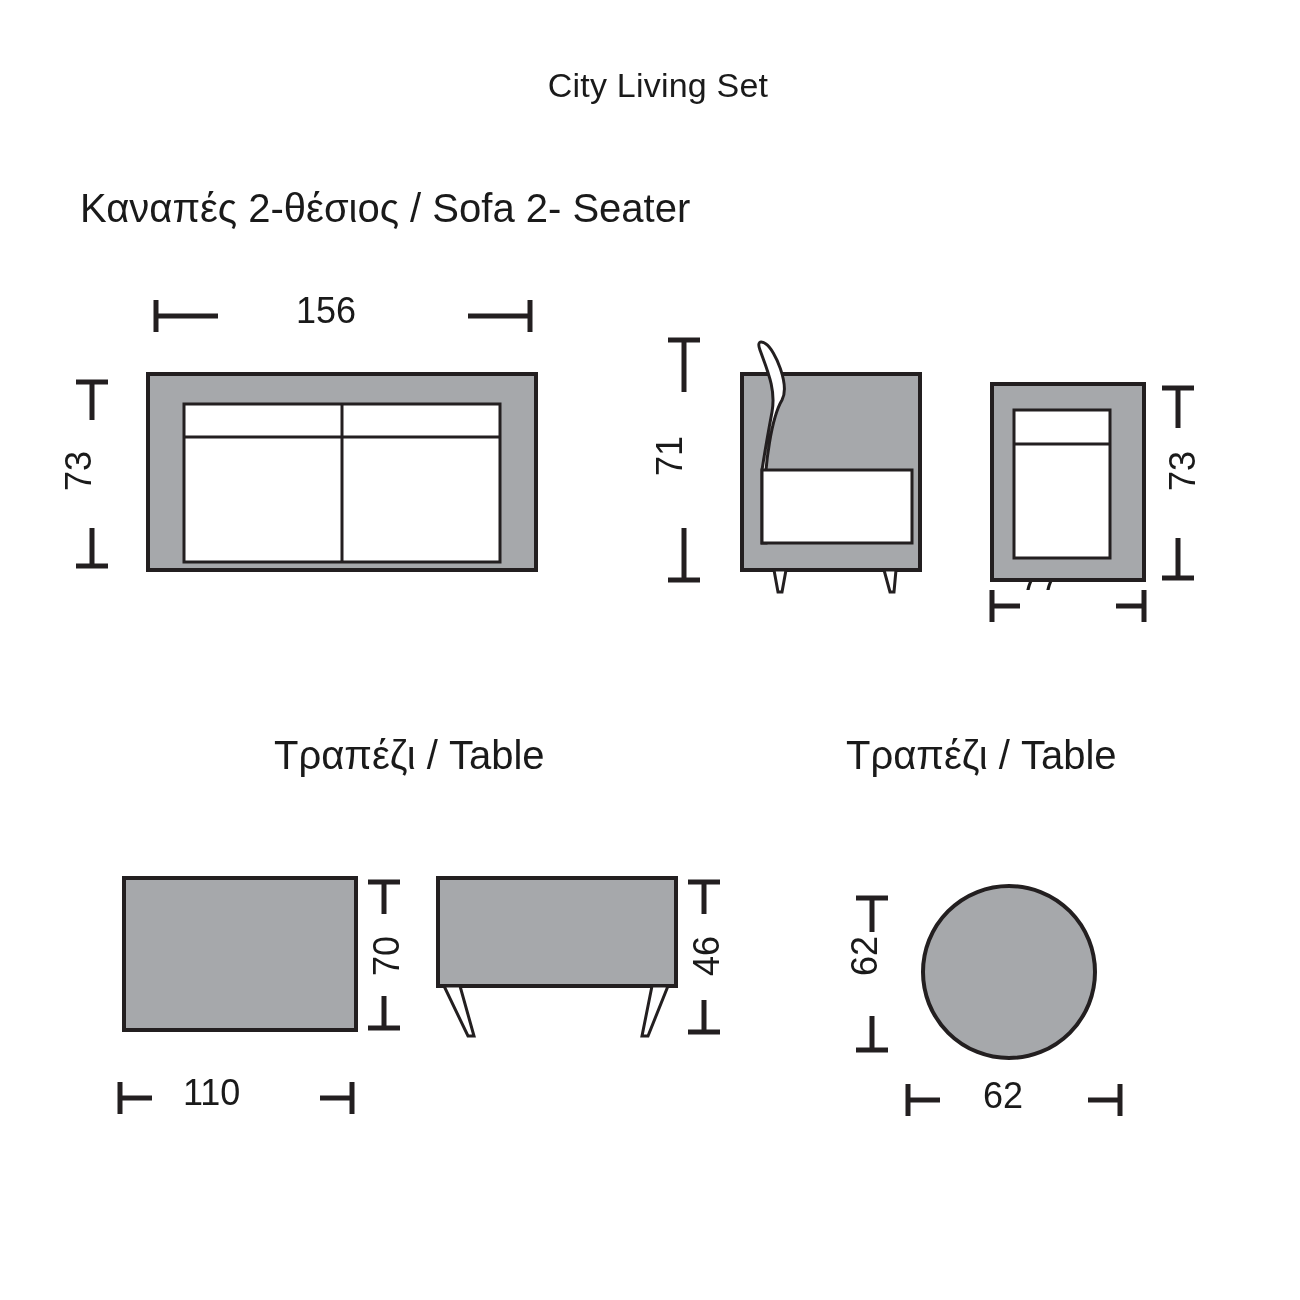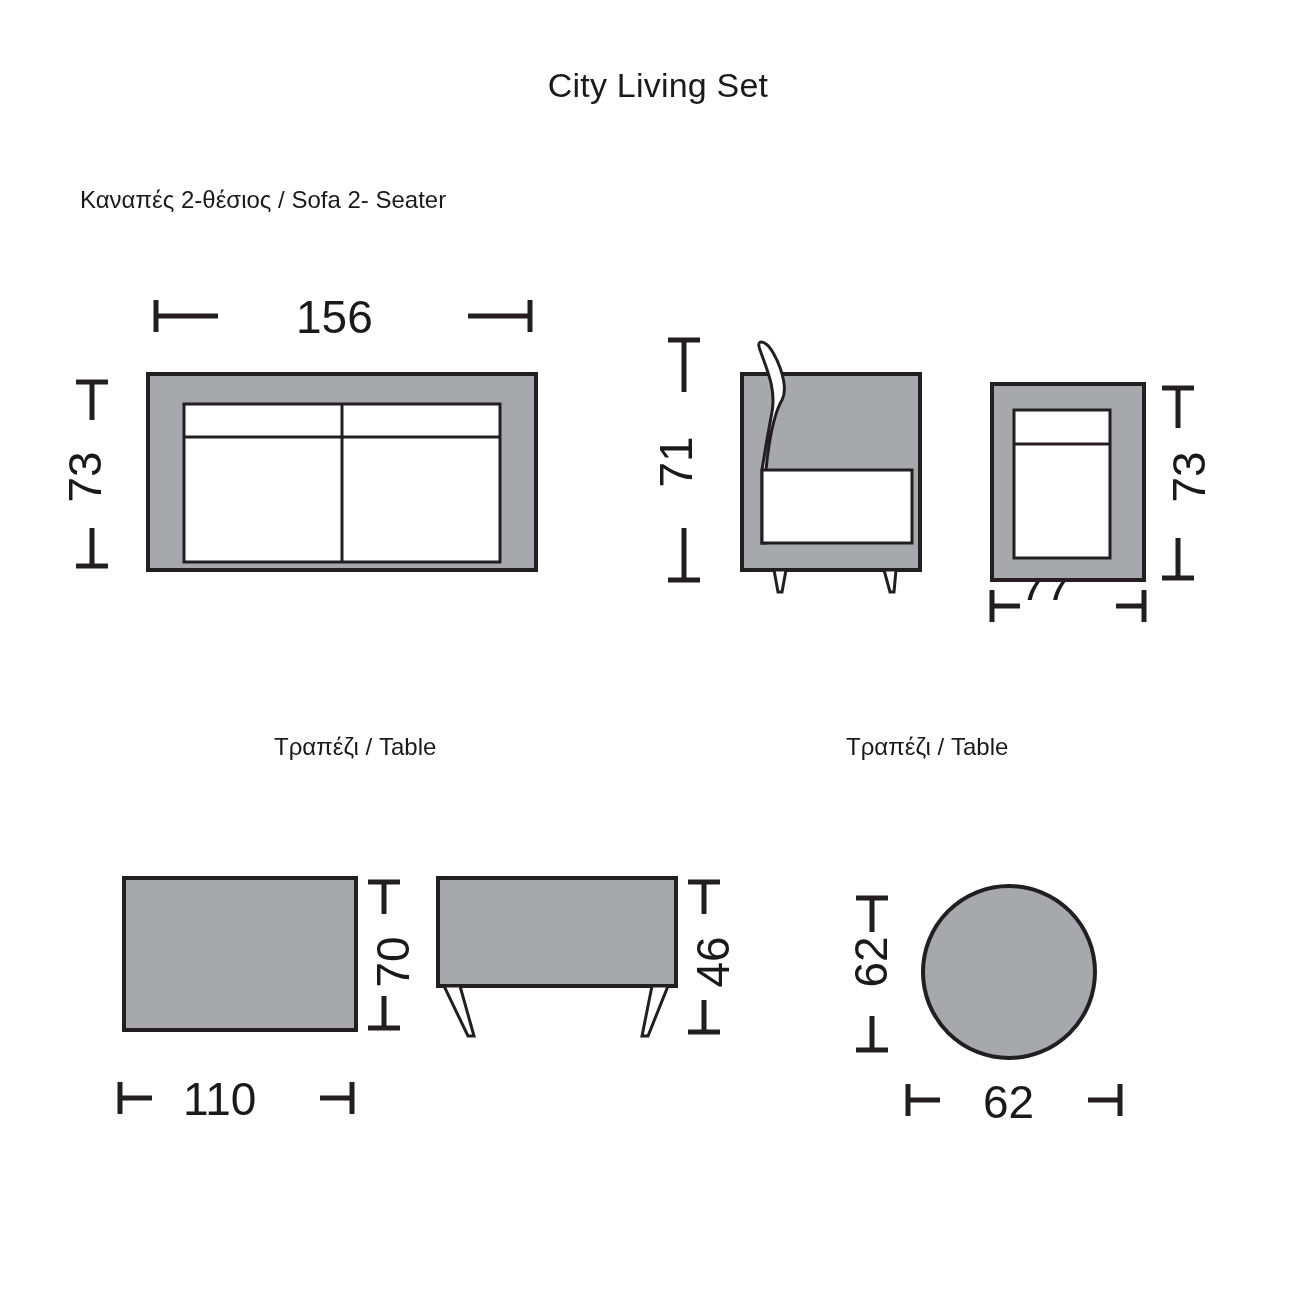--- a/index.html
+++ b/index.html
@@ -25,30 +25,30 @@
   }
   #page-title {
     top: 66px;
     left: 8px;
     width: 1300px;
     text-align: center;
     font-size: 34px;
     letter-spacing: 0.2px;
   }
   .section-title {
-    font-size: 24px;
+    font-size: 40px;
   }
   #sofa-title { top: 186px; left: 80px; }
   #armchair-title { top: 186px; left: 746px; }
   #table-rect-title { top: 733px; left: 274px; }
   #table-round-title { top: 733px; left: 846px; }
 
   .dim {
     position: absolute;
-    font-size: 46px;
+    font-size: 36px;
     font-weight: 400;
     white-space: nowrap;
   }
   .dim.vert {
     transform-origin: 50% 50%;
     transform: rotate(-90deg);
   }
   svg.drawing {
     position: absolute;
     left: 0;

